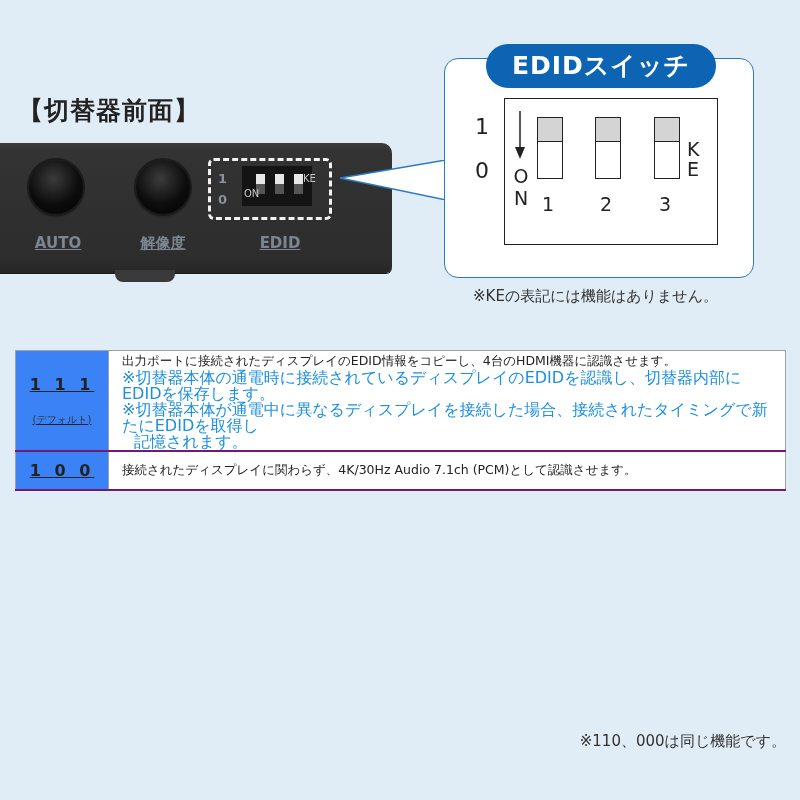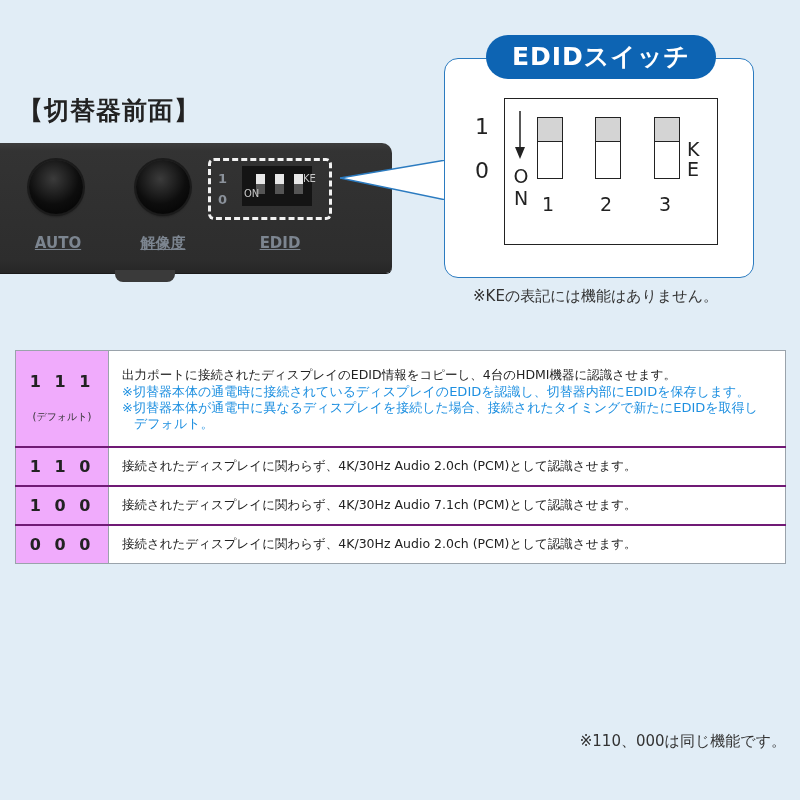--- a/index.html
+++ b/index.html
@@ -54,21 +54,21 @@
 
   
   .callout {
     position: absolute; left: 444px; top: 58px; width: 310px; height: 220px;
     background: #fff; border: 1.5px solid #2b7bc0; border-radius: 14px;
   }
   .pointer {
     position: absolute; left: 340px; top: 160px; width: 106px; height: 40px;
   }
   .callout-title {
-    position: absolute; left: 486px; top: 35px; width: 230px; height: 44px;
+    position: absolute; left: 486px; top: 44px; width: 230px; height: 44px;
     background: #0d64b3; color: #fff; border-radius: 22px;
     font-size: 25px; font-weight: bold; text-align: center; line-height: 44px;
     letter-spacing: 1px;
   }
   .dip-box {
     position: absolute; left: 504px; top: 98px; width: 214px; height: 147px;
     border: 1.5px solid #222; background: #fff;
   }
   .dip-side { position: absolute; font-size: 22px; color: #222; }
   .dip-switch { position: absolute; width: 26px; height: 62px; border: 1.5px solid #222; background: #fff; }
@@ -79,29 +79,29 @@
   .callout-note { position: absolute; left: 473px; top: 287px; font-size: 15px; color: #333; }
 
   
   .edid-table {
     position: absolute; left: 15px; top: 350px; width: 771px;
     border-collapse: collapse; background: #fff;
   }
   .edid-table td { border: 1px solid #9aa3ab; }
   .edid-table tr.row-main td { border-bottom: 2px solid #701a75; }
   .code-cell {
-    width: 93px; background: #f0abfc; text-align: center; vertical-align: middle;
-    font-size: 16px; font-weight: bold; letter-spacing: 4px; color: #222;
+    width: 93px; background: #3b82f6; text-align: center; vertical-align: middle;
+    font-size: 16px; font-weight: bold; letter-spacing: 4px; color: #222; text-decoration: underline;
   }
   .code-sub { display: block; font-size: 10px; font-weight: normal; letter-spacing: 0; color: #333; margin-top: 19px; }
   .desc-cell { padding: 0 14px 0 13px; font-size: 12.5px; color: #222; vertical-align: middle; }
   .row-first td { height: 96px; }
   .row-std td { height: 39px; }
   .desc-main { font-size: 12.5px; color: #222; line-height: 19px; }
-  .desc-note { font-size: 13px; color: #1d8fe0; line-height: 16px; }
+  .desc-note { font-size: 16px; color: #1d8fe0; line-height: 16px; }
   .desc-note.indent { padding-left: 12px; }
   .footnote { position: absolute; right: 14px; top: 732px; font-size: 15px; color: #333; }
 </style>
 </head>
 <body>
 
 <div class="section-title">【切替器前面】</div>
 
 <div class="device"></div>
 <div class="device-foot"></div>
@@ -171,31 +171,23 @@
   <tbody>
       <tr class="row-first row-main">
     <td class="code-cell">
       <span>1 1 1</span>
       <span class="code-sub">(デフォルト)</span>
     </td>
     <td class="desc-cell">
       <div class="desc-main">出力ポートに接続されたディスプレイのEDID情報をコピーし、4台のHDMI機器に認識させます。</div>
       <div class="desc-note">※切替器本体の通電時に接続されているディスプレイのEDIDを認識し、切替器内部にEDIDを保存します。</div>
       <div class="desc-note">※切替器本体が通電中に異なるディスプレイを接続した場合、接続されたタイミングで新たにEDIDを取得し</div>
-      <div class="desc-note indent">デフォルト。</div>
+      <div class="desc-note indent">記憶されます。</div>
     </td>
-  </tr>
-  <tr class="row-std row-main">
-    <td class="code-cell">1 1 0</td>
-    <td class="desc-cell">接続されたディスプレイに関わらず、4K/30Hz Audio 2.0ch (PCM)として認識させます。</td>
   </tr>
   <tr class="row-std row-main">
     <td class="code-cell">1 0 0</td>
     <td class="desc-cell">接続されたディスプレイに関わらず、4K/30Hz Audio 7.1ch (PCM)として認識させます。</td>
-  </tr>
-  <tr class="row-std">
-    <td class="code-cell">0 0 0</td>
-    <td class="desc-cell">接続されたディスプレイに関わらず、4K/30Hz Audio 2.0ch (PCM)として認識させます。</td>
   </tr>
 </tbody>
   </table>
 
 <div class="footnote">※110、000は同じ機能です。</div>
 
 </body></html>

